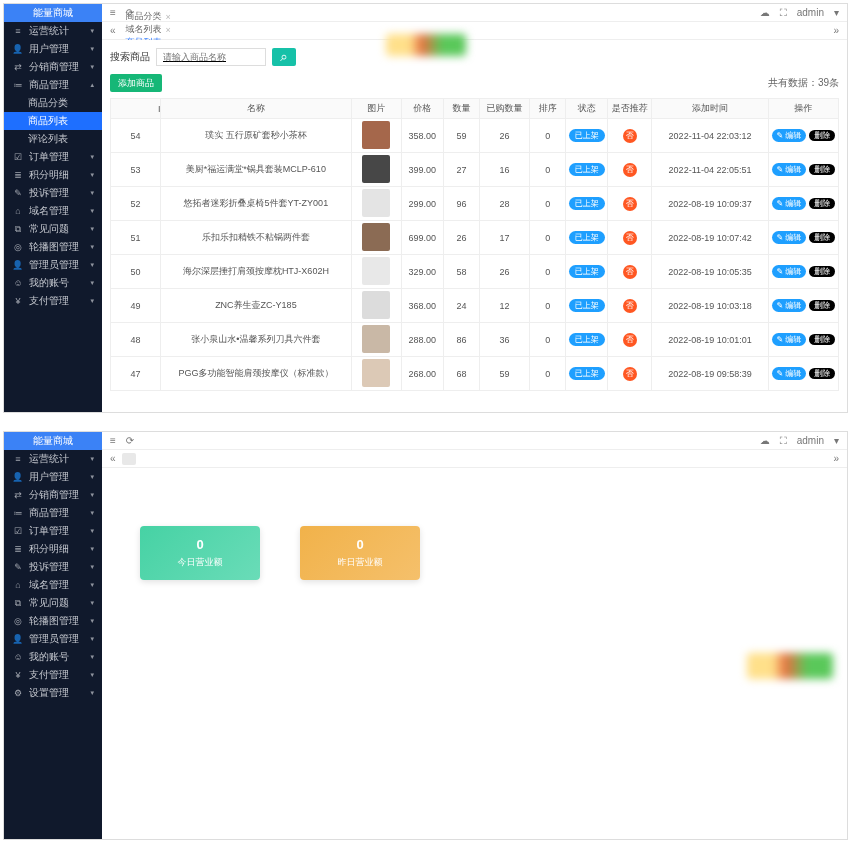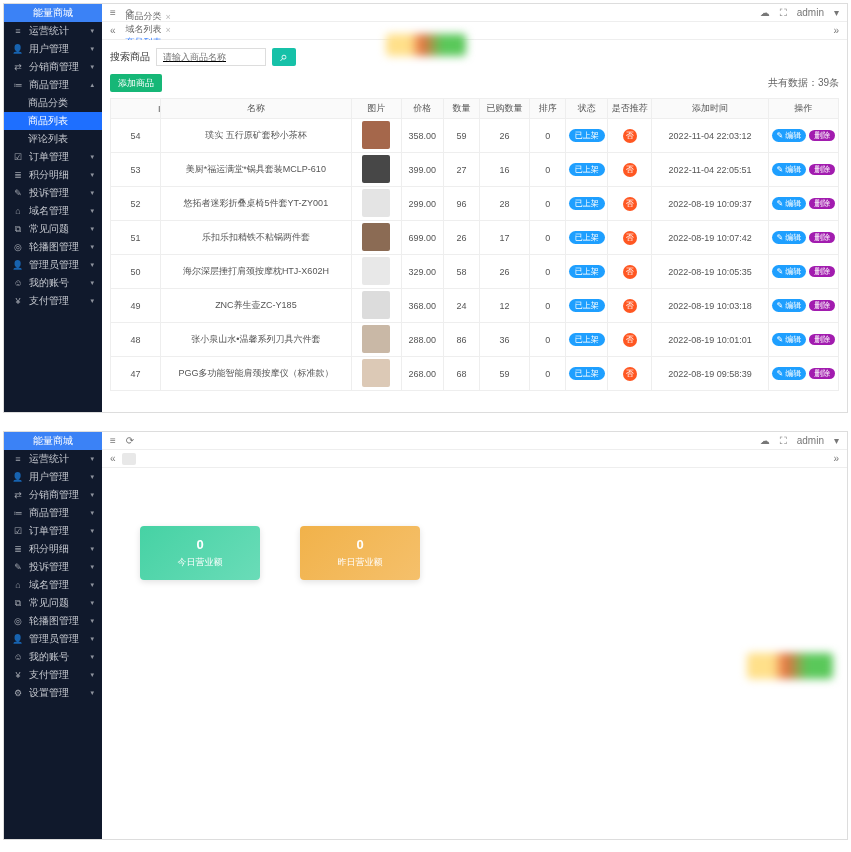--- a/index.html
+++ b/index.html
@@ -37,21 +37,21 @@
 
   table{width:100%;border-collapse:collapse;margin-top:6px;font-size:9px;table-layout:fixed;}
   th,td{border:1px solid #eee;height:34px;text-align:center;padding:0 2px;overflow:hidden;}
   th{height:20px;background:#fafafa;color:#555;font-weight:normal;}
   .w-id{width:28px;padding-left:47px;} .w-name{width:190px;} .w-img{width:50px;} .w-price{width:42px;}
   .w-qty{width:36px;} .w-sold{width:50px;} .w-sort{width:36px;} .w-status{width:42px;}
   .w-rec{width:44px;} .w-time{width:116px;} .w-ops{width:70px;}
   .badge{display:inline-block;background:#1e9fff;color:#fff;border-radius:8px;padding:1px 6px;font-size:8px;}
   .badge-no{display:inline-flex;align-items:center;justify-content:center;background:#ff5722;color:#fff;border-radius:50%;width:14px;height:14px;font-size:8px;}
   .op .edit{background:#1e9fff;color:#fff;border-radius:8px;padding:1px 5px;font-size:8px;display:inline-flex;align-items:center;gap:2px;}
-  .op .del{background:#a21caf;color:#fff;border-radius:8px;padding:1px 5px;font-size:8px;margin-left:3px;}
+  .op .del{background:#000000;color:#fff;border-radius:8px;padding:1px 5px;font-size:8px;margin-left:3px;}
   .thumb{width:28px;height:28px;background:#cfc3b6;display:inline-block;border-radius:2px;}
 
   .blur{position:absolute;top:30px;left:50%;transform:translateX(-50%);width:80px;height:22px;filter:blur(4px);border-radius:4px;
         background:linear-gradient(90deg,#ffe08a 30%,#e57040 45%,#5ac85a 70%);}
   .blur2{position:absolute;bottom:160px;right:14px;width:86px;height:26px;filter:blur(4px);border-radius:4px;
         background:linear-gradient(90deg,#ffe08a 30%,#e57040 45%,#5ac85a 70%);}
 
   
   .dash{padding:50px 30px;display:flex;gap:40px;}
   .card{width:120px;height:54px;border-radius:4px;color:#fff;display:flex;flex-direction:column;align-items:center;justify-content:center;box-shadow:0 2px 6px rgba(0,0,0,.12);}

